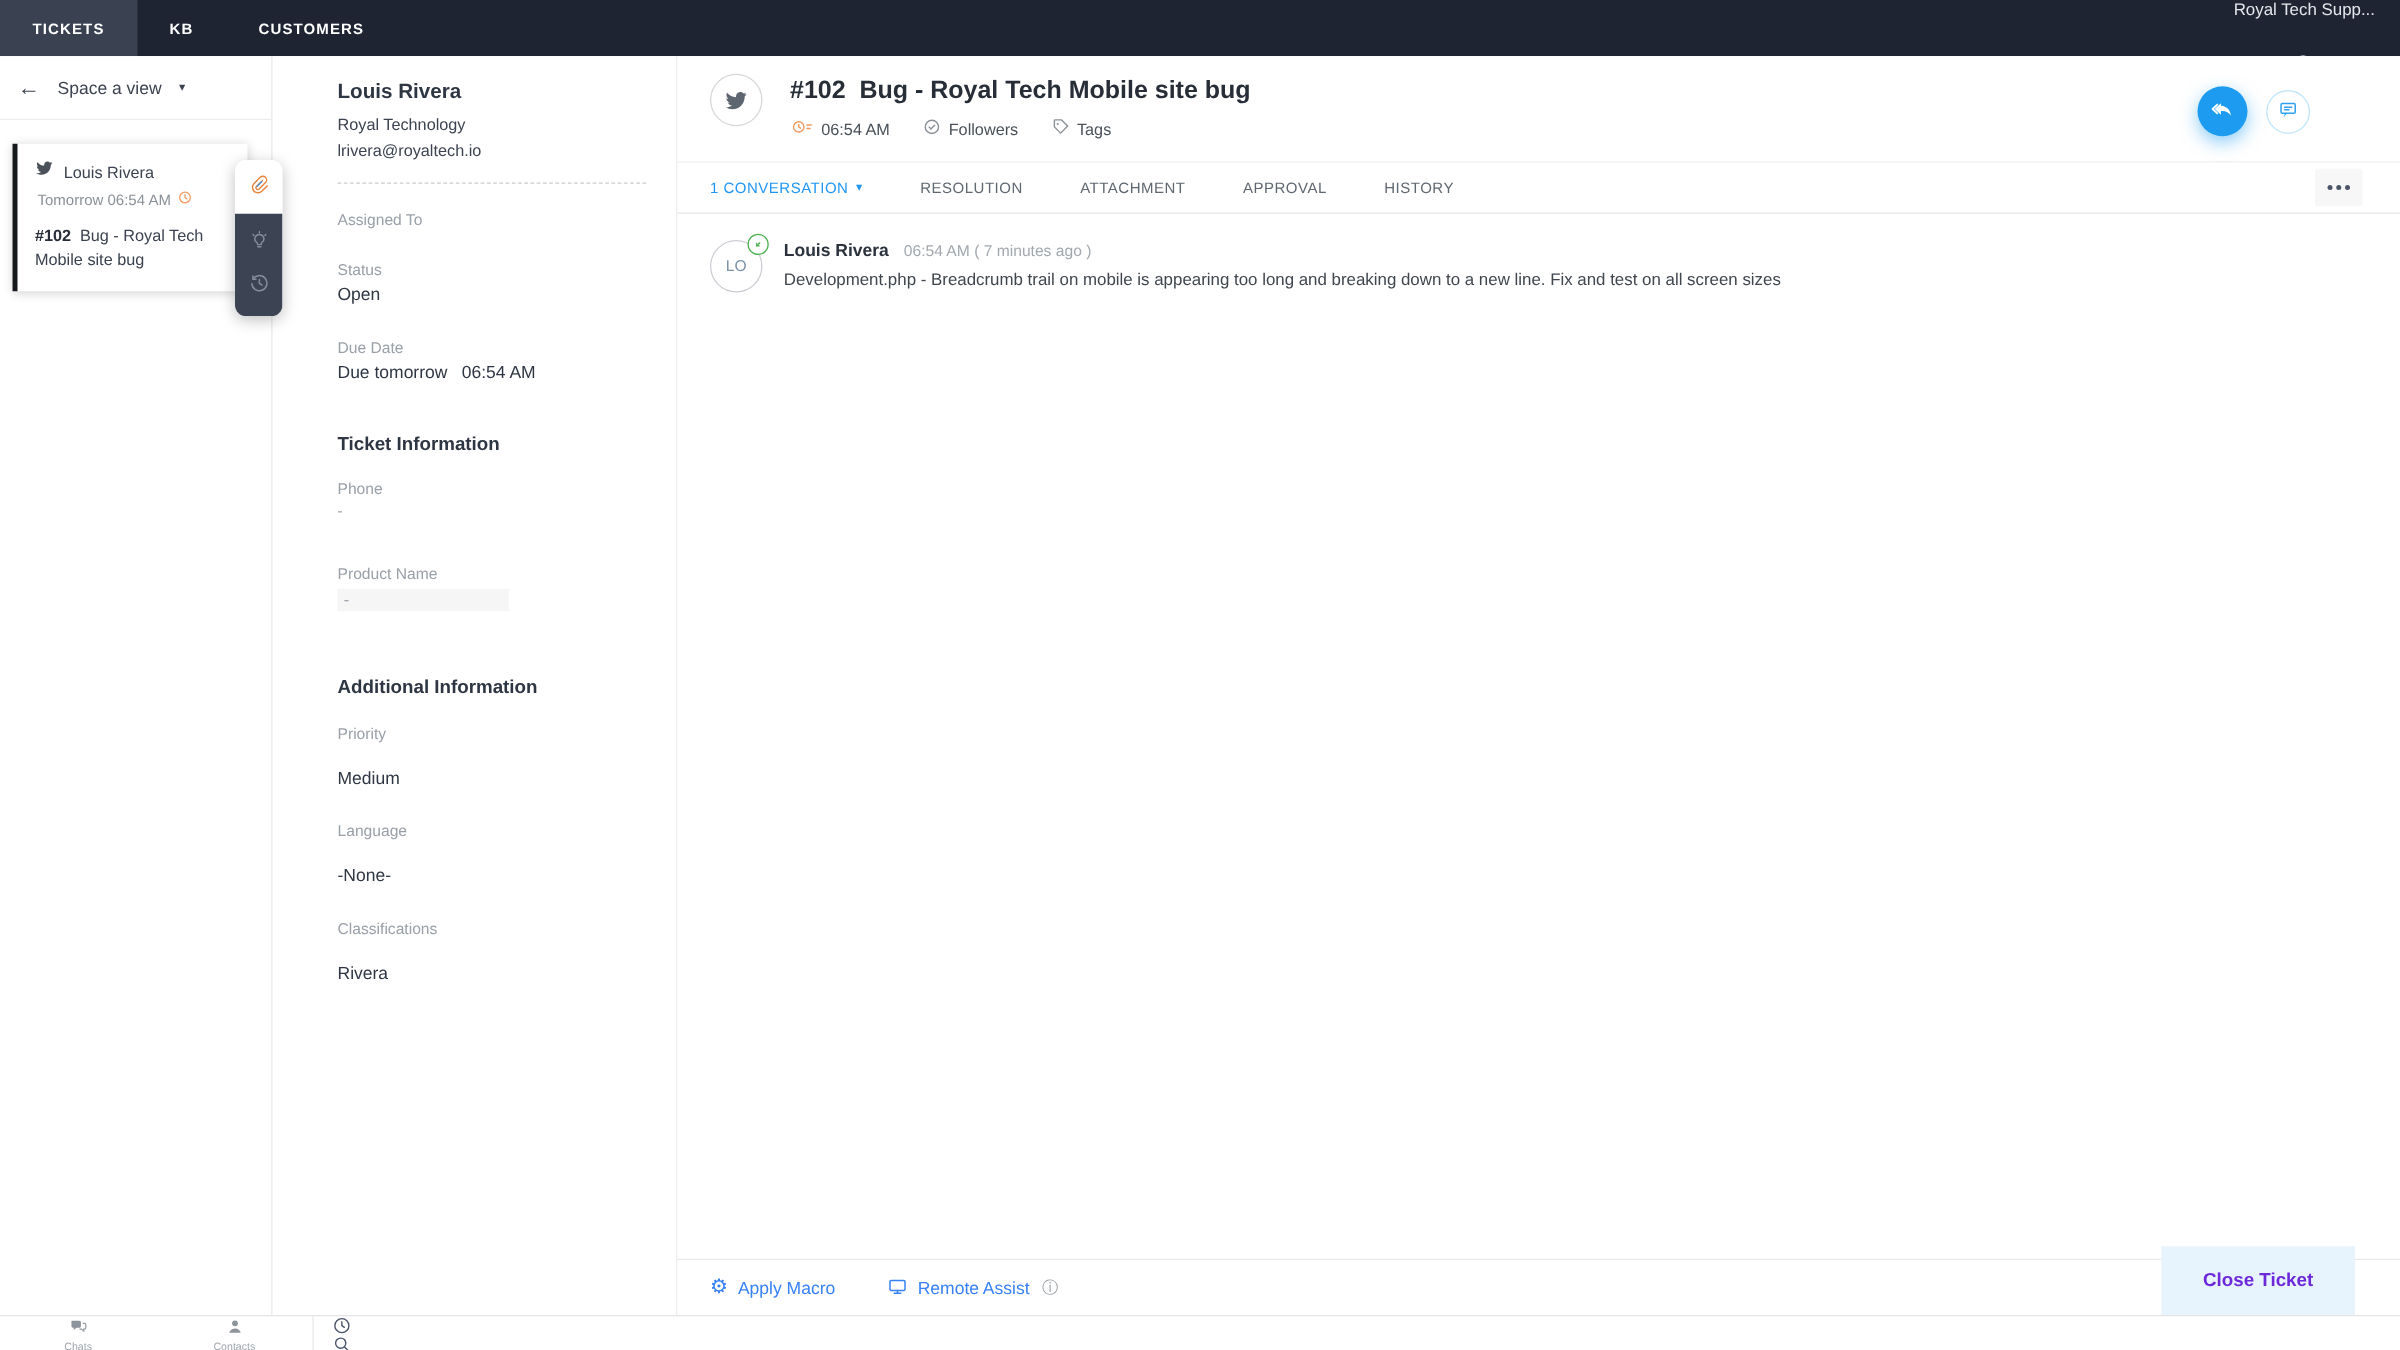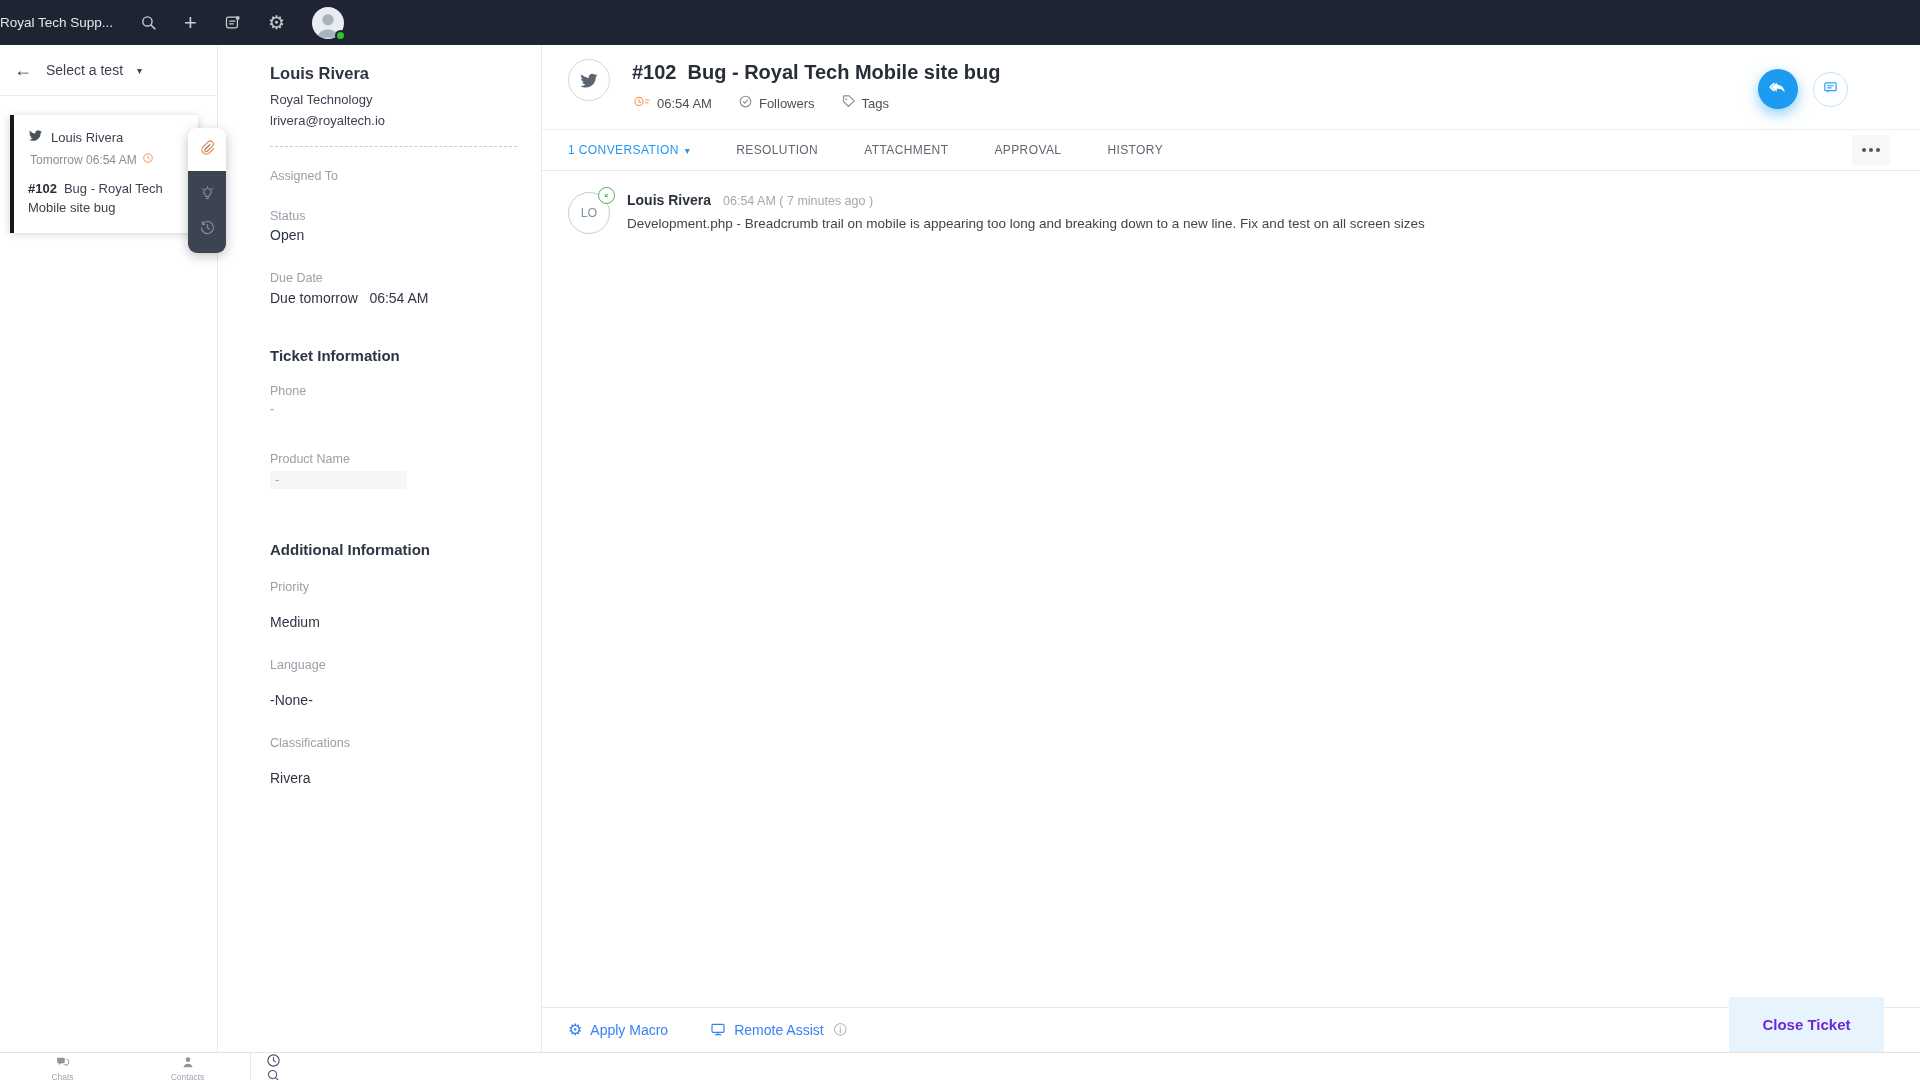--- a/index.html
+++ b/index.html
@@ -7,21 +7,21 @@
   body {
     width:1920px; height:1080px; overflow:hidden;
     font-family:"Liberation Sans", sans-serif;
     background:#fff; color:#2e3643;
   }
   
   .topnav { height:45px; background:#1f2433; display:flex; justify-content:space-between; align-items:stretch; }
   .nav-tabs { display:flex; }
   .nav-tab { display:flex; align-items:center; padding:0 26px; color:#fff; font-size:12px; font-weight:700; letter-spacing:.9px; cursor:pointer; }
   .nav-tab.active { background:#3a4150; }
-  .nav-right { display:flex; align-items:center; gap:27px; padding-right:20px; }
+  .nav-right { display:flex; align-items:center; gap:27px; padding-right:20px;flex-direction:column; }
   .portal-name { color:#e3e6eb; font-size:13.5px; cursor:pointer; }
   .nav-icon { color:#c6cbd4; display:flex; align-items:center; cursor:pointer; }
   .nav-icon svg { width:17px; height:17px; }
   .glyph-plus { font-size:22px; line-height:1; font-weight:400; }
   .glyph-gear { font-size:19px; line-height:1; }
   .nav-avatar { position:relative; width:32px; height:32px; cursor:pointer; }
   .nav-avatar .pic { width:32px; height:32px; border-radius:50%; overflow:hidden; background:#e9ecf0; display:block; }
   .status-dot { position:absolute; right:-2px; bottom:-2px; width:11px; height:11px; border-radius:50%; background:#2fc332; border:2px solid #1f2433; }
 
   
@@ -122,20 +122,25 @@
   .sb-input input::placeholder { color:#a6acb2; }
   .sb-icon-cell { width:46px; border-left:1px solid #e8e8e8; display:flex; align-items:center; justify-content:center; cursor:pointer; }
   .sb-icon-cell svg { width:15px; height:15px; }
 </style>
 </head>
 <body>
 
 <div>
 
   <header class="topnav">
+    <nav class="nav-tabs">
+      <div class="nav-tab active">TICKETS</div>
+      <div class="nav-tab">KB</div>
+      <div class="nav-tab">CUSTOMERS</div>
+    </nav>
     <div class="nav-right">
       <span class="portal-name">Royal Tech Supp...</span>
       <span class="nav-icon">
         <svg viewBox="0 0 24 24" fill="none" stroke="currentColor" stroke-width="2">
             <circle cx="10.5" cy="10.5" r="6.5"></circle>
             <path d="M15.5 15.5L21 21" stroke-linecap="round"></path>
           </svg>
       </span>
       <span class="nav-icon glyph-plus">+</span>
       <span class="nav-icon">
@@ -156,21 +161,21 @@
         <i class="status-dot"></i>
       </span>
     </div>
   </header>
 
   <div class="content">
 
     <aside class="list-panel">
       <div class="view-header">
         <span class="back-glyph">←</span>
-        <span class="view-label">Select a test</span>
+        <span class="view-label">Space a view</span>
         <span class="caret">▾</span>
       </div>
       <div class="ticket-card">
         <div class="tc-row1">
           <span>
             <svg viewBox="0 0 24 24">
                 <path d="M23.9 4.6c-.9.4-1.8.7-2.8.8 1-.6 1.8-1.6 2.2-2.7-1 .6-2 1-3.1 1.2-.9-1-2.2-1.6-3.6-1.6-2.7 0-4.9 2.2-4.9 4.9 0 .4 0 .8.1 1.1C7.7 8.1 4.1 6.1 1.6 3.2c-.4.7-.7 1.6-.7 2.5 0 1.7.9 3.2 2.2 4.1-.8 0-1.6-.2-2.2-.6v.1c0 2.4 1.7 4.4 3.9 4.8-.4.1-.8.2-1.3.2-.3 0-.6 0-.9-.1.6 2 2.4 3.4 4.6 3.4-1.7 1.3-3.8 2.1-6.1 2.1-.4 0-.8 0-1.2-.1 2.2 1.4 4.8 2.2 7.6 2.2 9.1 0 14-7.5 14-14v-.6c1-.7 1.8-1.6 2.4-2.6z" fill="#4a5158"></path>
               </svg>
           </span>
           <span class="tc-name">Louis Rivera</span>

